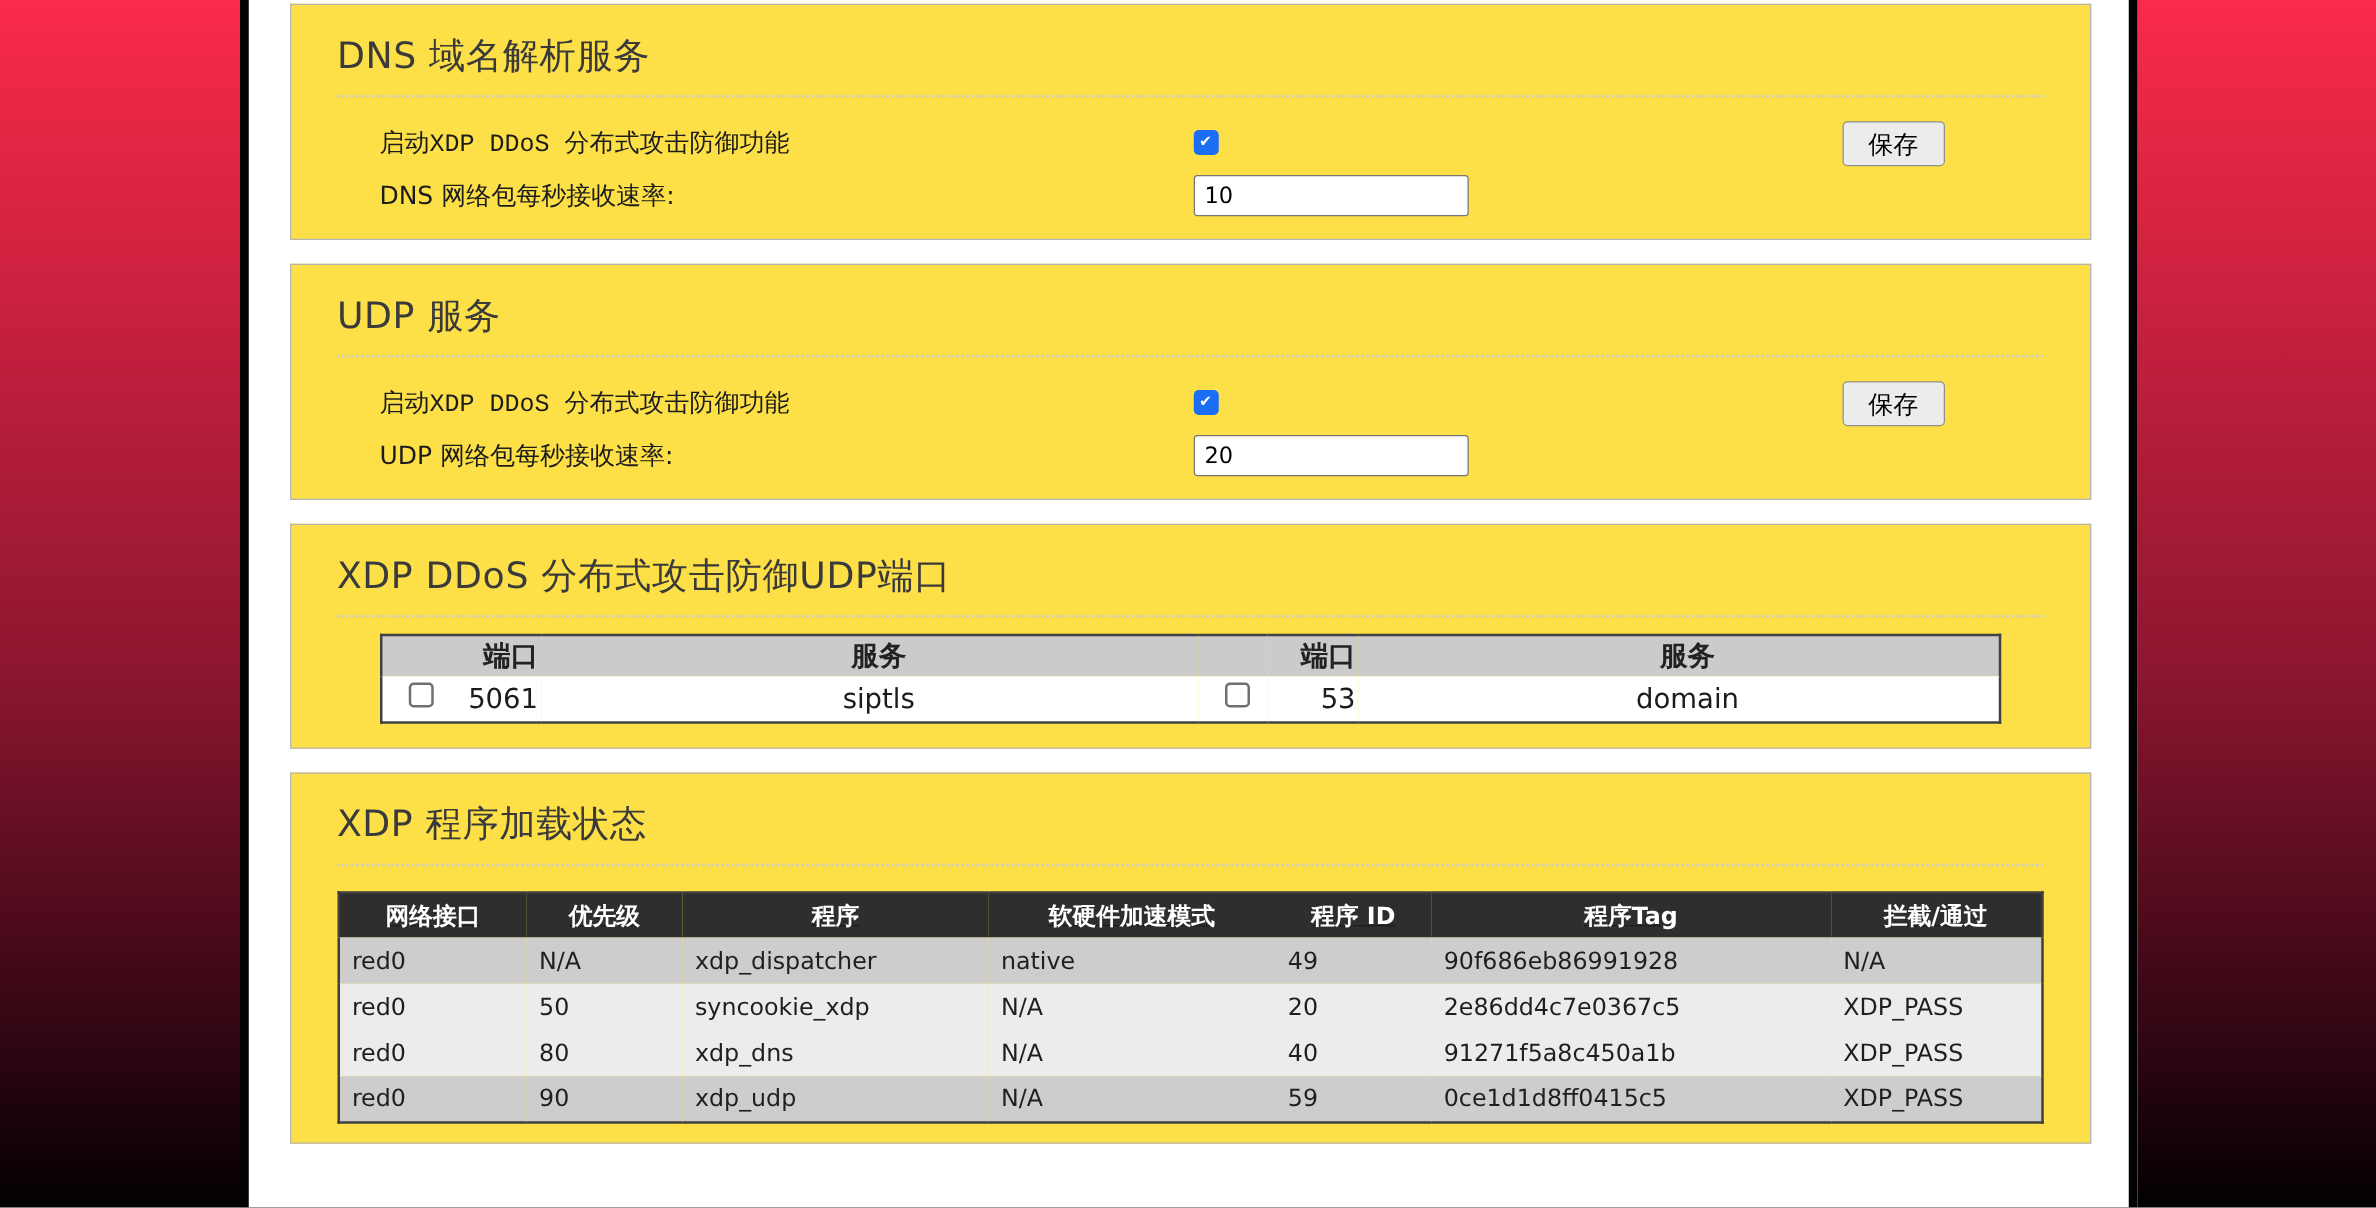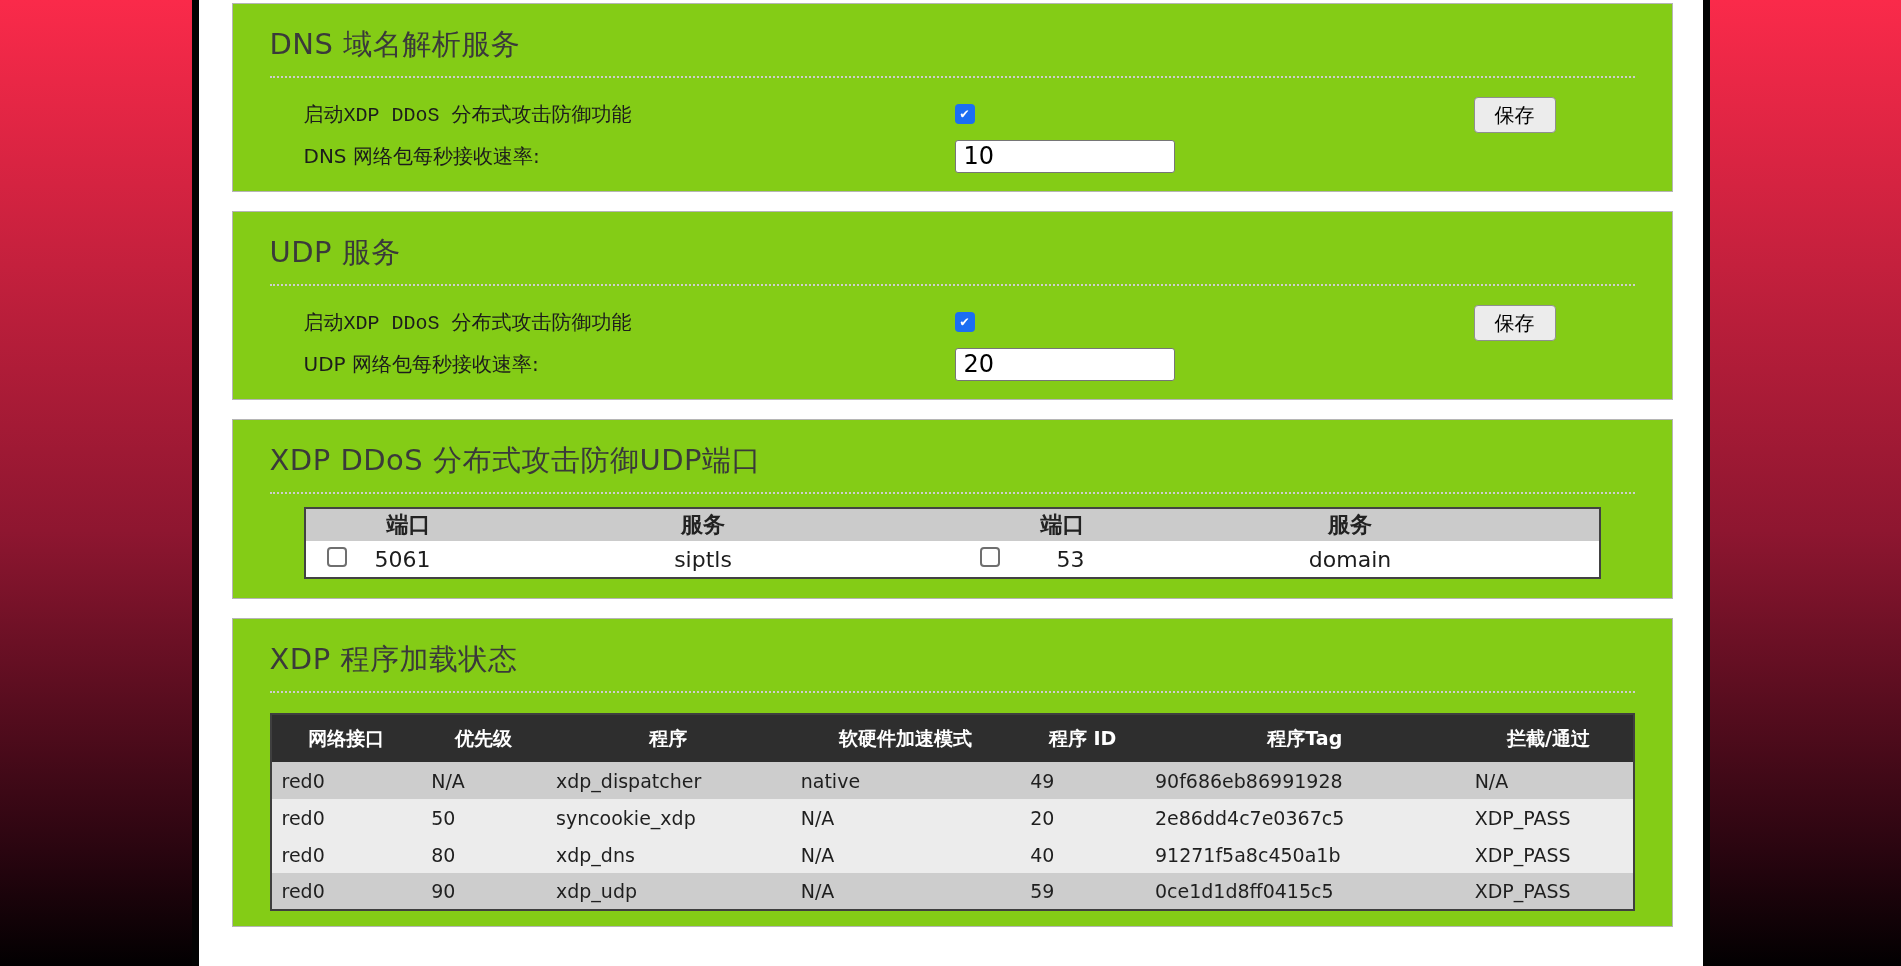--- a/index.html
+++ b/index.html
@@ -19,21 +19,21 @@
     border-right: 7px solid #030303;
     min-height: 966px;
     padding-top: 3px;
     padding-bottom: 20px;
   }
   .section {
     position: relative;
     margin: 0 30px 19px 33px;
     border: 1px solid #b5b5b5;
     padding: 20px 37px 15px 37px;
-    background: #84cc16;
+    background: #fde047;
   }
   .section-title {
     font-size: 29px;
     line-height: 40px;
     font-weight: 400;
     color: #3a3a3a;
     letter-spacing: 0.5px;
   }
   .dotted-rule {
     border: none;
@@ -69,21 +69,21 @@
     content: "✔";
     color: #fff;
     font-size: 14px;
     font-weight: bold;
     line-height: 1;
   }
   .text-input {
     width: 220px; height: 33px;
     border: 1px solid #767676;
     border-radius: 3px;
-    font-size: 24px;
+    font-size: 18px;
     font-family: inherit;
     color: #000;
     padding: 0 8px;
     background: #fff;
   }
   .save-btn {
     position: absolute;
     top: 93px;
     right: 116px;
     background: #ececec;
@@ -114,21 +114,21 @@
   .ports-table .cb { margin-left: 20px; }
   .ports-table td.col-cb { vertical-align: middle; }
   
   .status-table {
     width: 1365px;
     margin: 20px 0 0 0;
     border-collapse: collapse;
     border: 2px solid #3f3f3f;
     font-size: 19px;
   }
-  .status-table thead tr { background: #2e2e2e; height: 48px; }
+  .status-table thead tr { background: #2e2e2e; height: 36px; text-decoration: underline; }
   .status-table th { color: #ffffff; font-weight: bold; text-align: center; padding: 0 6px; }
   .status-table tbody tr { height: 37px; }
   .status-table td { padding-left: 10px; color: #1f1f1f; }
   .status-table tr.shade-dark  { background: #cdcdcd; }
   .status-table tr.shade-light { background: #ececec; }
   .status-table .c-if   { width: 151px; }
   .status-table .c-prio { width: 125px; }
   .status-table .c-prog { width: 245px; }
   .status-table .c-mode { width: 230px; }
   .status-table .c-id   { width: 125px; }

